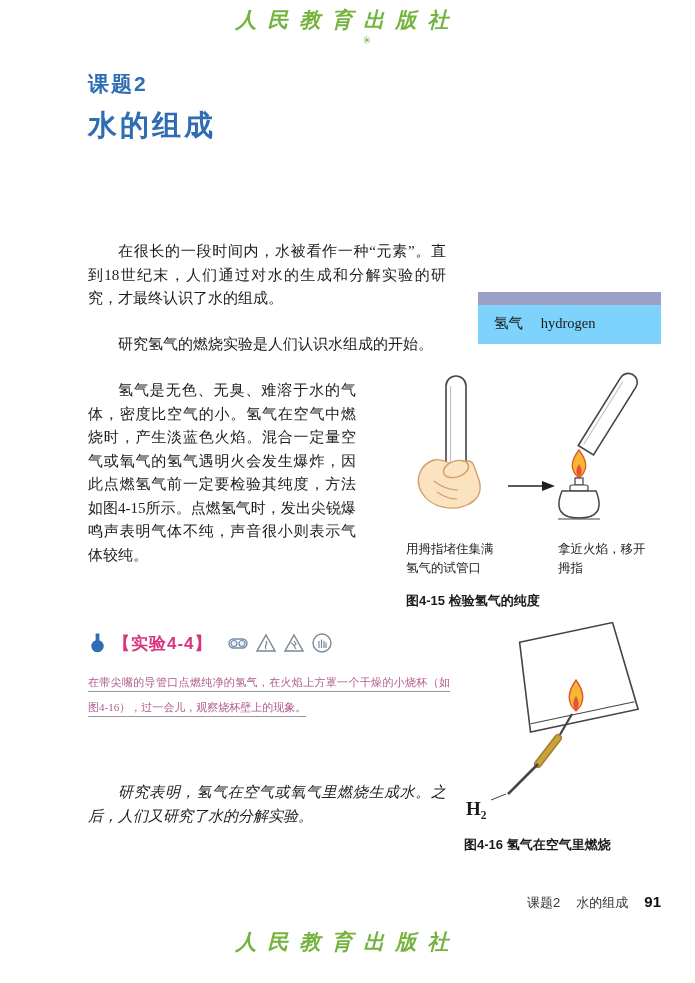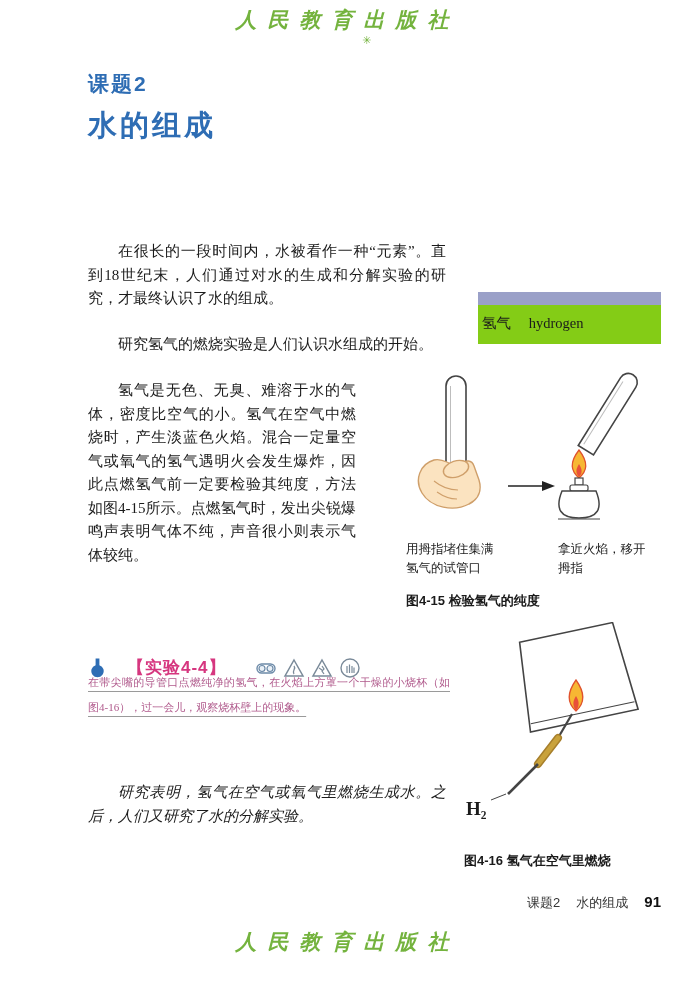--- a/index.html
+++ b/index.html
@@ -33,42 +33,42 @@
     font-size:15px; line-height:23.5px; text-align:justify; text-indent:2em;
   }
   #p1 { top:240px; }
   #p2 { top:333px; }
   #p3 { top:379px; width:268px; }
   #p4 { top:781px;font-style:italic; }
 
   
   .vocab { position:absolute; left:478px; top:292px; width:183px; }
   .vocab-bar { height:13px; background:#9aa0c8; }
-  .vocab-body { background:#84cc16; padding:9px 4px 11px; font-size:14.5px; }
+  .vocab-body { background:#7dd3fc; padding:9px 16px 11px; font-size:14.5px; }
   .vocab-term { font-family:"Liberation Sans","DejaVu Sans",sans-serif; margin-right:14px; }
   .vocab-translation { font-family:"Liberation Serif","DejaVu Serif",serif; }
 
   
   .fig415 { position:absolute; left:398px; top:368px; width:266px; height:252px; }
   .fig-cap { position:absolute; font-size:12.5px; line-height:19px; }
   .cap-left { left:8px; top:172px; }
   .cap-right { left:160px; top:172px; }
   .fig-title {
     position:absolute; font-family:"Liberation Sans","DejaVu Sans",sans-serif;
     font-weight:bold; font-size:13px;
   }
   .fig415 .fig-title { left:8px; top:224px; }
 
   
   .fig416 { position:absolute; left:458px; top:622px; width:206px; height:240px; }
   .h2-label { position:absolute; left:8px; top:176px; font-weight:bold; font-size:19px; font-family:"Liberation Serif",serif; }
-  .fig416 .fig-title { left:6px; top:230px; }
-
-  
-  .exp-header { position:absolute; left:88px; top:656px; display:flex; align-items:center; gap:20px; }
+  .fig416 .fig-title { left:6px; top:214px; }
+
+  
+  .exp-header { position:absolute; left:88px; top:632px; display:flex; align-items:flex-start; gap:6px; }
   .exp-label {
     font-family:"Liberation Sans","DejaVu Sans",sans-serif;
     font-size:17px; font-weight:bold; color:#d6367f; letter-spacing:1px;
   }
   .exp-icons { display:flex; gap:6px; align-items:center; margin-left:8px; }
   .exp-text {
     position:absolute; left:88px; top:670px; width:362px;
     font-size:11px; line-height:25px; color:#b05a8c; text-align:justify;
     text-decoration:underline; text-decoration-color:#9a9a9a; text-underline-offset:5px;
   }

